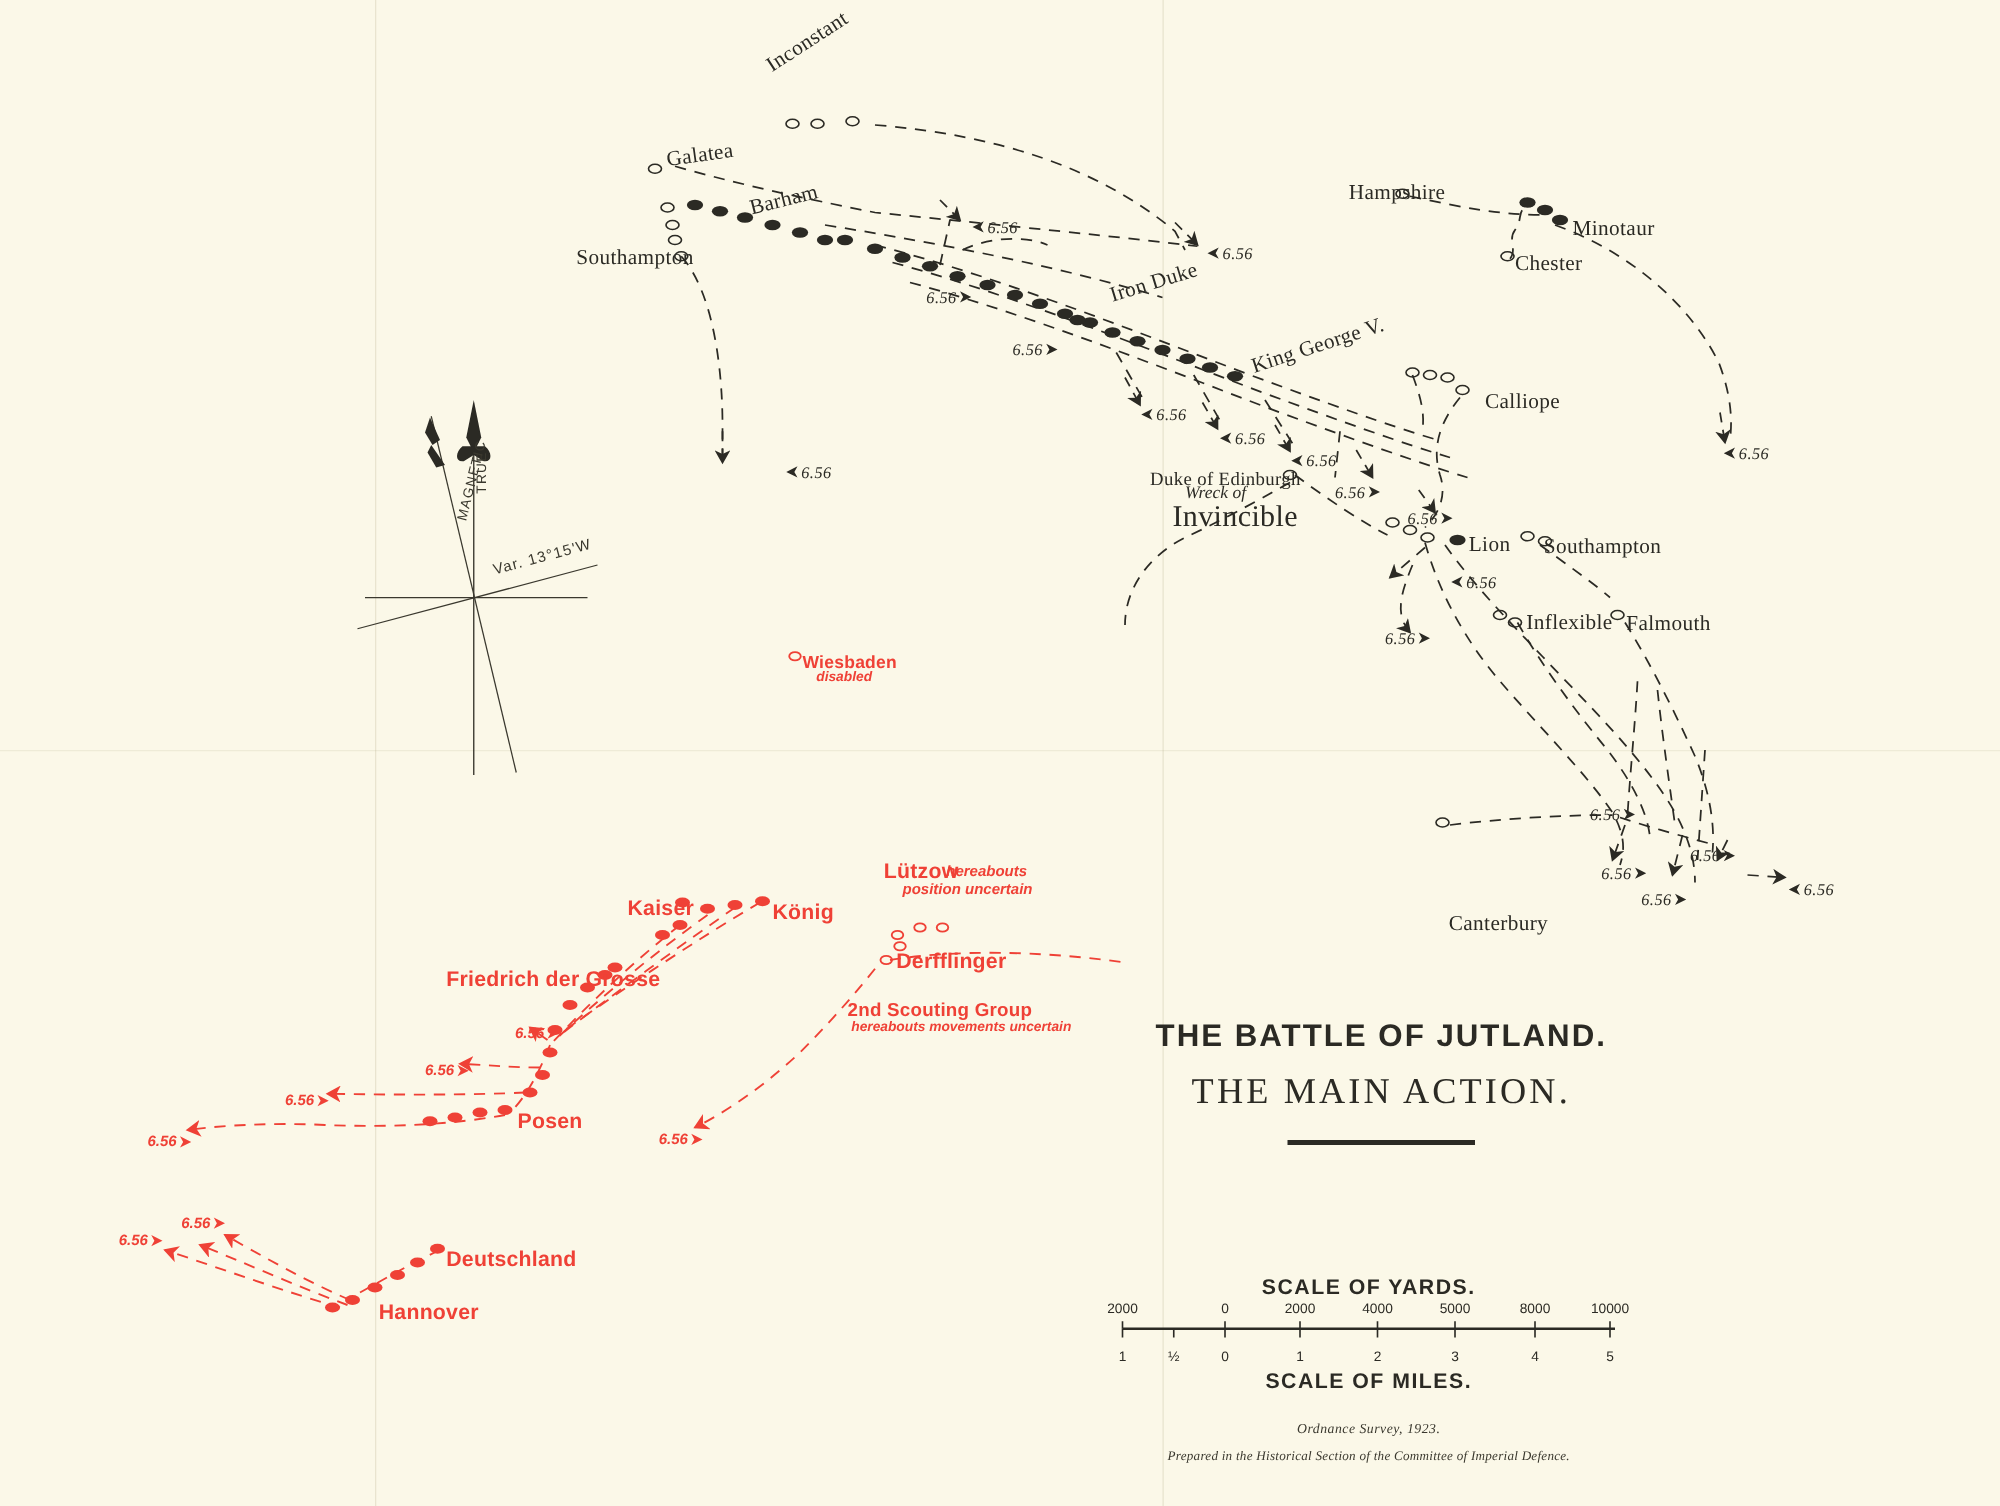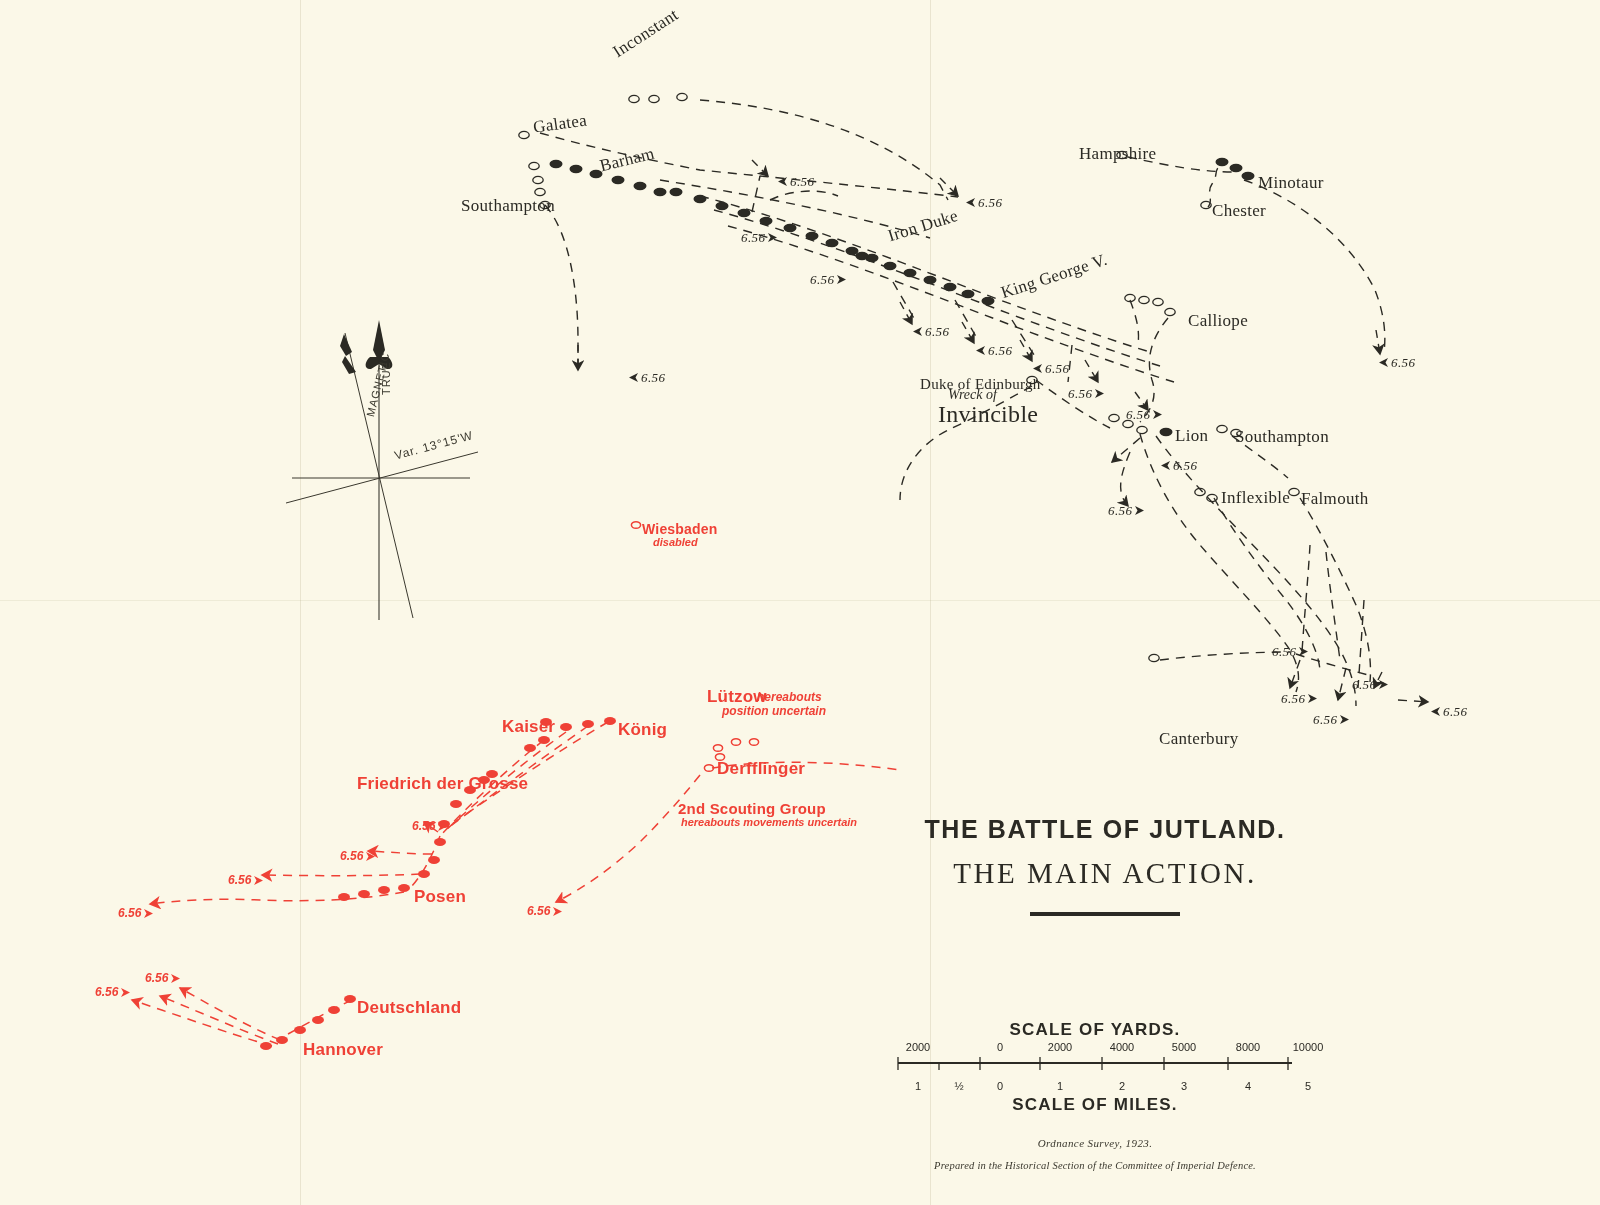--- a/index.html
+++ b/index.html
@@ -37,21 +37,21 @@
 
   
   #scale-block{position:absolute;left:880px;top:1020px;width:430px;color:#2b2a24;}
   #scale-yards-title,#scale-miles-title{
     text-align:center;font-family:"Liberation Sans",sans-serif;
     font-size:17px;font-weight:bold;letter-spacing:1.2px;
   }
   #scale-yards-title{margin-bottom:1px;}
   #scale-miles-title{margin-top:2px;}
   .sc-nums{position:relative;height:13px;}
-  .sc-nums span{position:absolute;font-family:"Liberation Sans",sans-serif;font-size:11px;transform:translateX(-50%);margin-left:20px;}
+  .sc-nums span{position:absolute;font-family:"Liberation Sans",sans-serif;font-size:11px;transform:translateX(-50%);}
   #scale-svg{display:block;}
   #credit1,#credit2{text-align:center;font-family:"Liberation Serif",serif;font-style:italic;color:#3a382e;}
   #credit1{font-size:11px;margin-top:22px;letter-spacing:.4px;}
   #credit2{font-size:10.5px;margin-top:11px;letter-spacing:.2px;}
 
   
   .comp-txt{position:absolute;font-family:"Liberation Sans",sans-serif;font-size:11px;color:#3a382e;letter-spacing:1px;}
 </style>
 </head>
 <body>

